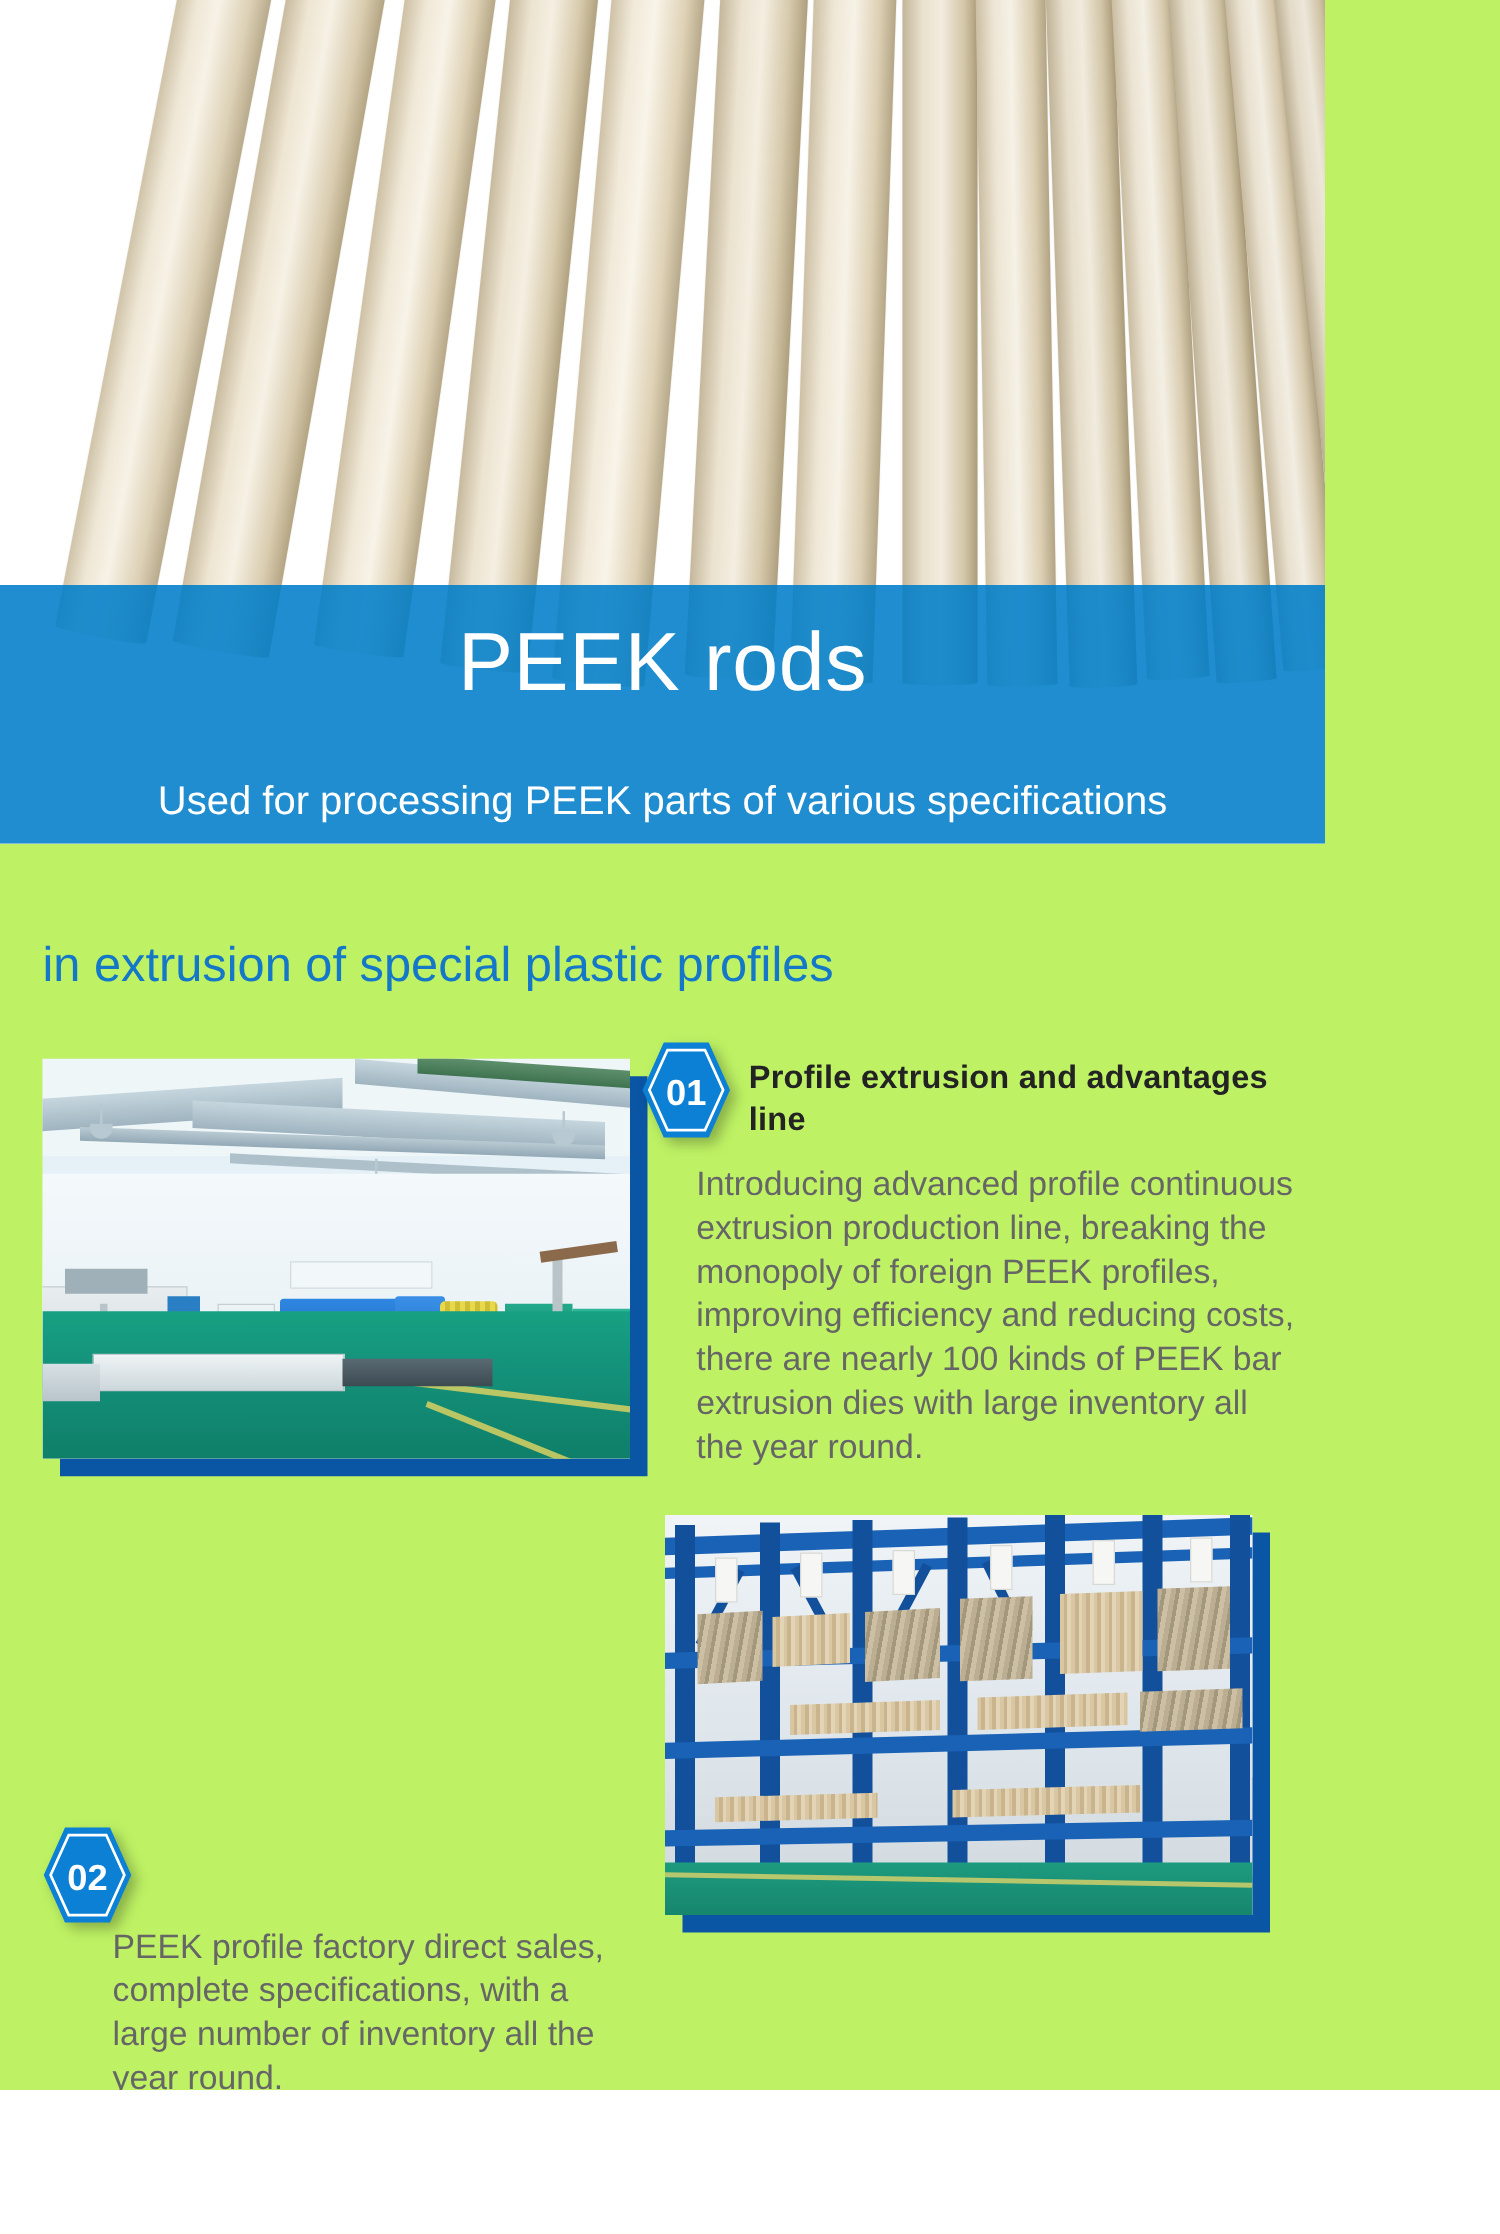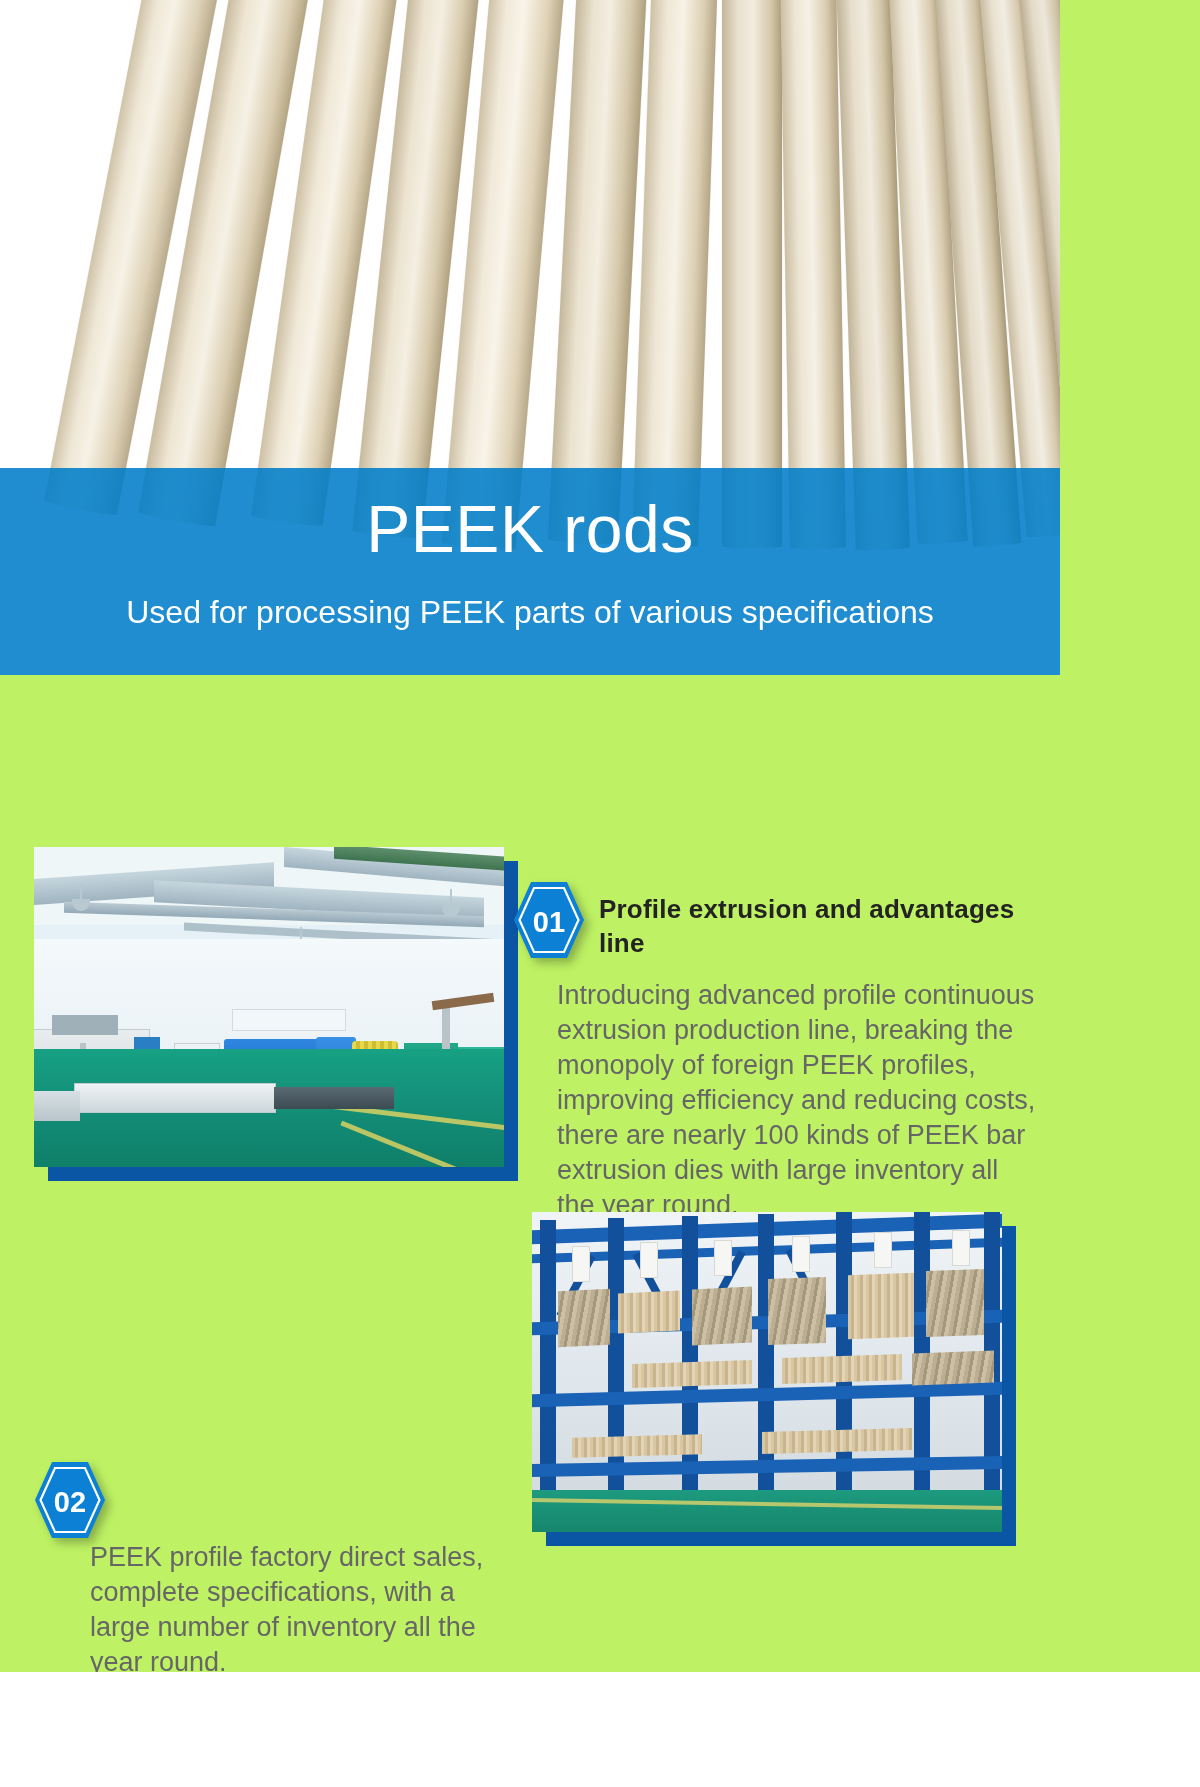--- a/index.html
+++ b/index.html
@@ -68,21 +68,21 @@
     font-size: 66px;
     line-height: 74px;
     font-weight: 400;
     letter-spacing: 0.5px;
     z-index: 6;
     white-space: nowrap;
   }
   .hero-subtitle {
     position: absolute;
     left: 0;
-    top: 592px;
+    top: 620px;
     width: 1060px;
     text-align: center;
     color: #ffffff;
     font-size: 32px;
     line-height: 40px;
     font-weight: 400;
     z-index: 6;
     white-space: nowrap;
   }
 
@@ -118,21 +118,21 @@
   .photo {
     position: absolute;
     left: 0; top: 0;
     width: 470px;
     height: 320px;
     overflow: hidden;
   }
   .sec1-body {
     position: absolute;
     left: 513px;
-    top: 880px;
+    top: 832px;
     width: 540px;
   }
 
   
   .badge-wrap {
     position: relative;
     width: 72px;
     height: 80px;
     flex: 0 0 72px;
   }
@@ -258,20 +258,21 @@
     </div>
 
     <div class="hero-band"></div>
 
     <div class="hero-title">PEEK rods</div>
 
     <div class="hero-subtitle">Used for processing PEEK parts of various specifications</div>
   </div>
 
   <div class="headline">
+    <span>in extrusion of special plastic profiles</span>
   </div>
 
   <div class="sec1-photo-wrap">
     <div class="photo-frame-blue"></div>
     <div class="photo ph-factory">
       <div class="ceil" style="left:0; top:0; width:470px; height:78px; background:#eef5f8;"></div>
       <div class="duct" style="left:-10px; top:24px; width:250px; height:26px; transform:skewY(-4deg);"></div>
       <div class="duct" style="left:120px; top:42px; width:330px; height:22px; transform:skewY(3deg);"></div>
       <div class="duct" style="left:250px; top:10px; width:230px; height:20px; transform:skewY(5deg);"></div>
       <div class="duct" style="left:30px; top:62px; width:420px; height:11px; background:linear-gradient(#b9cad3,#93a9b6); transform:skewY(2deg);"></div>

